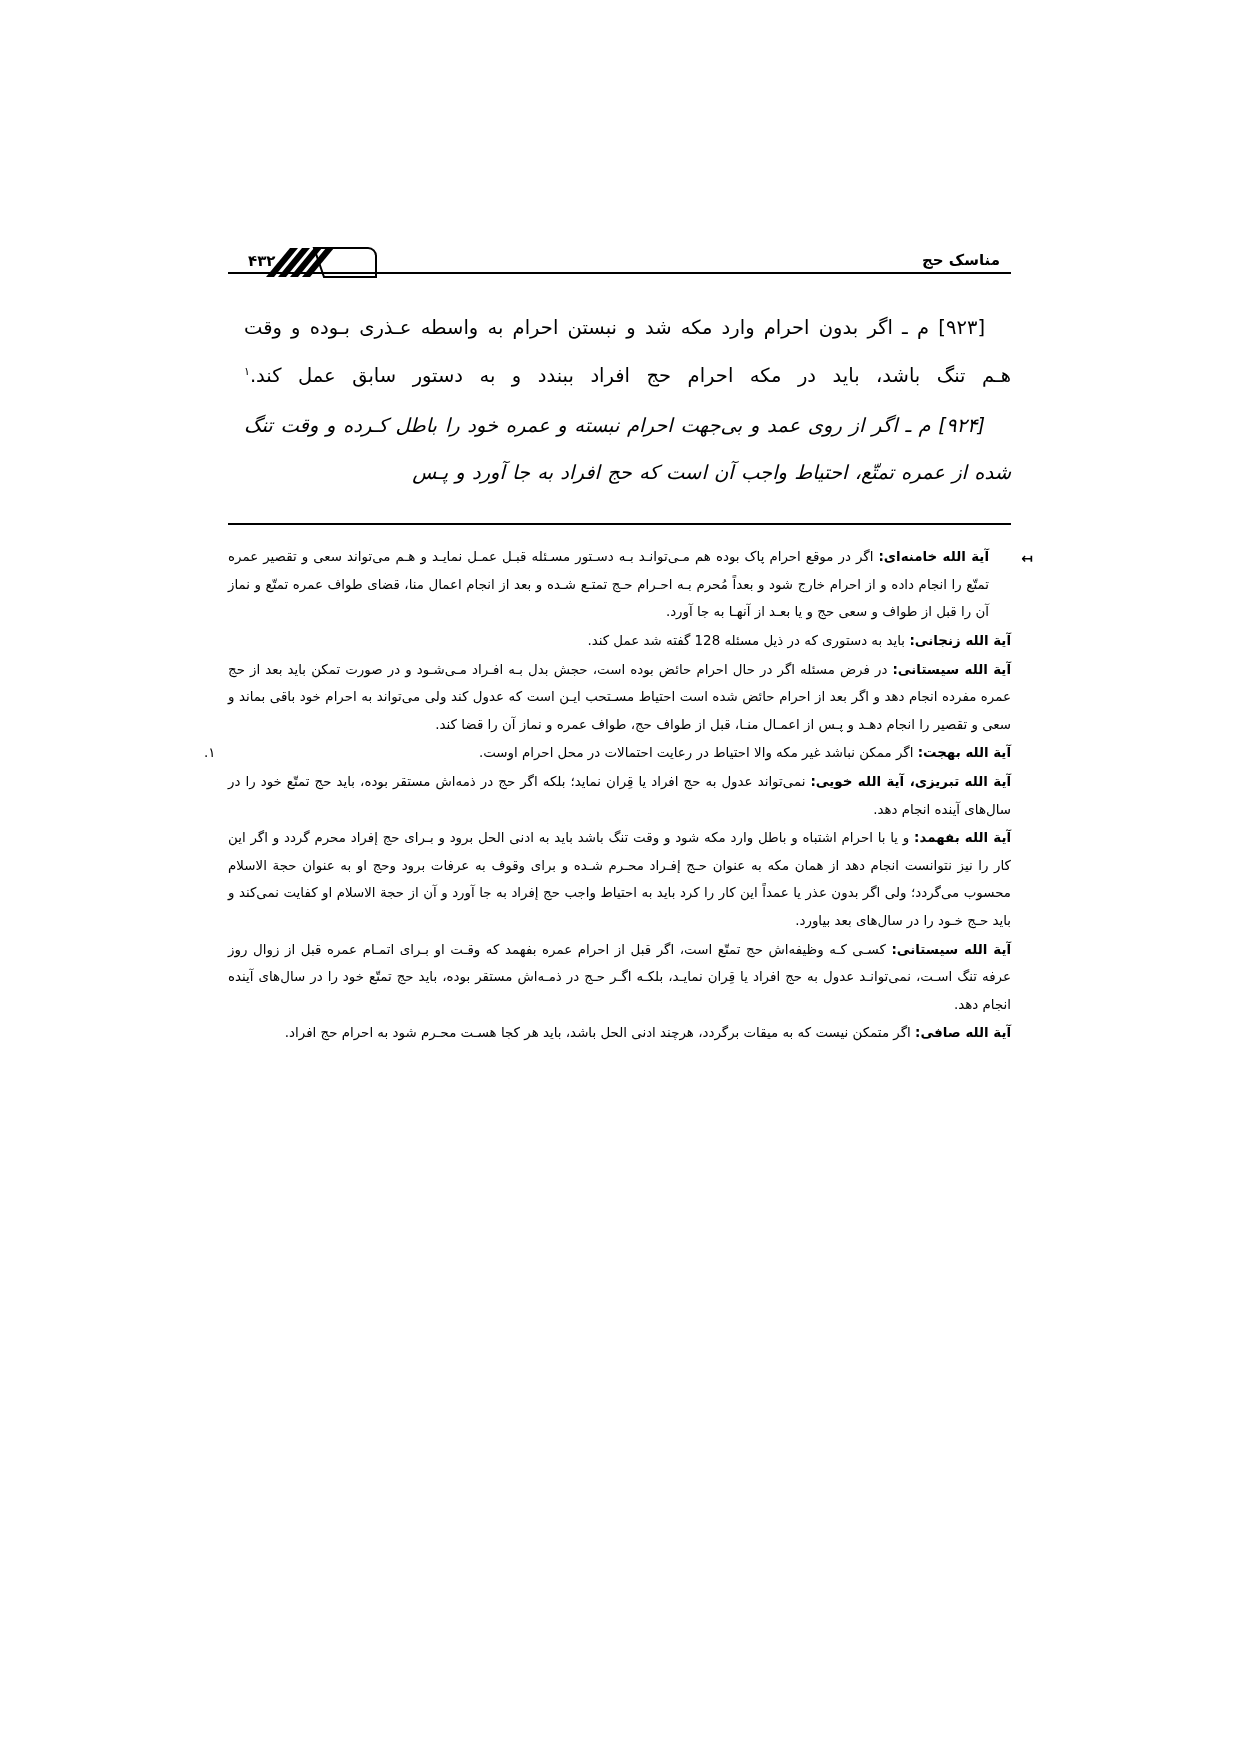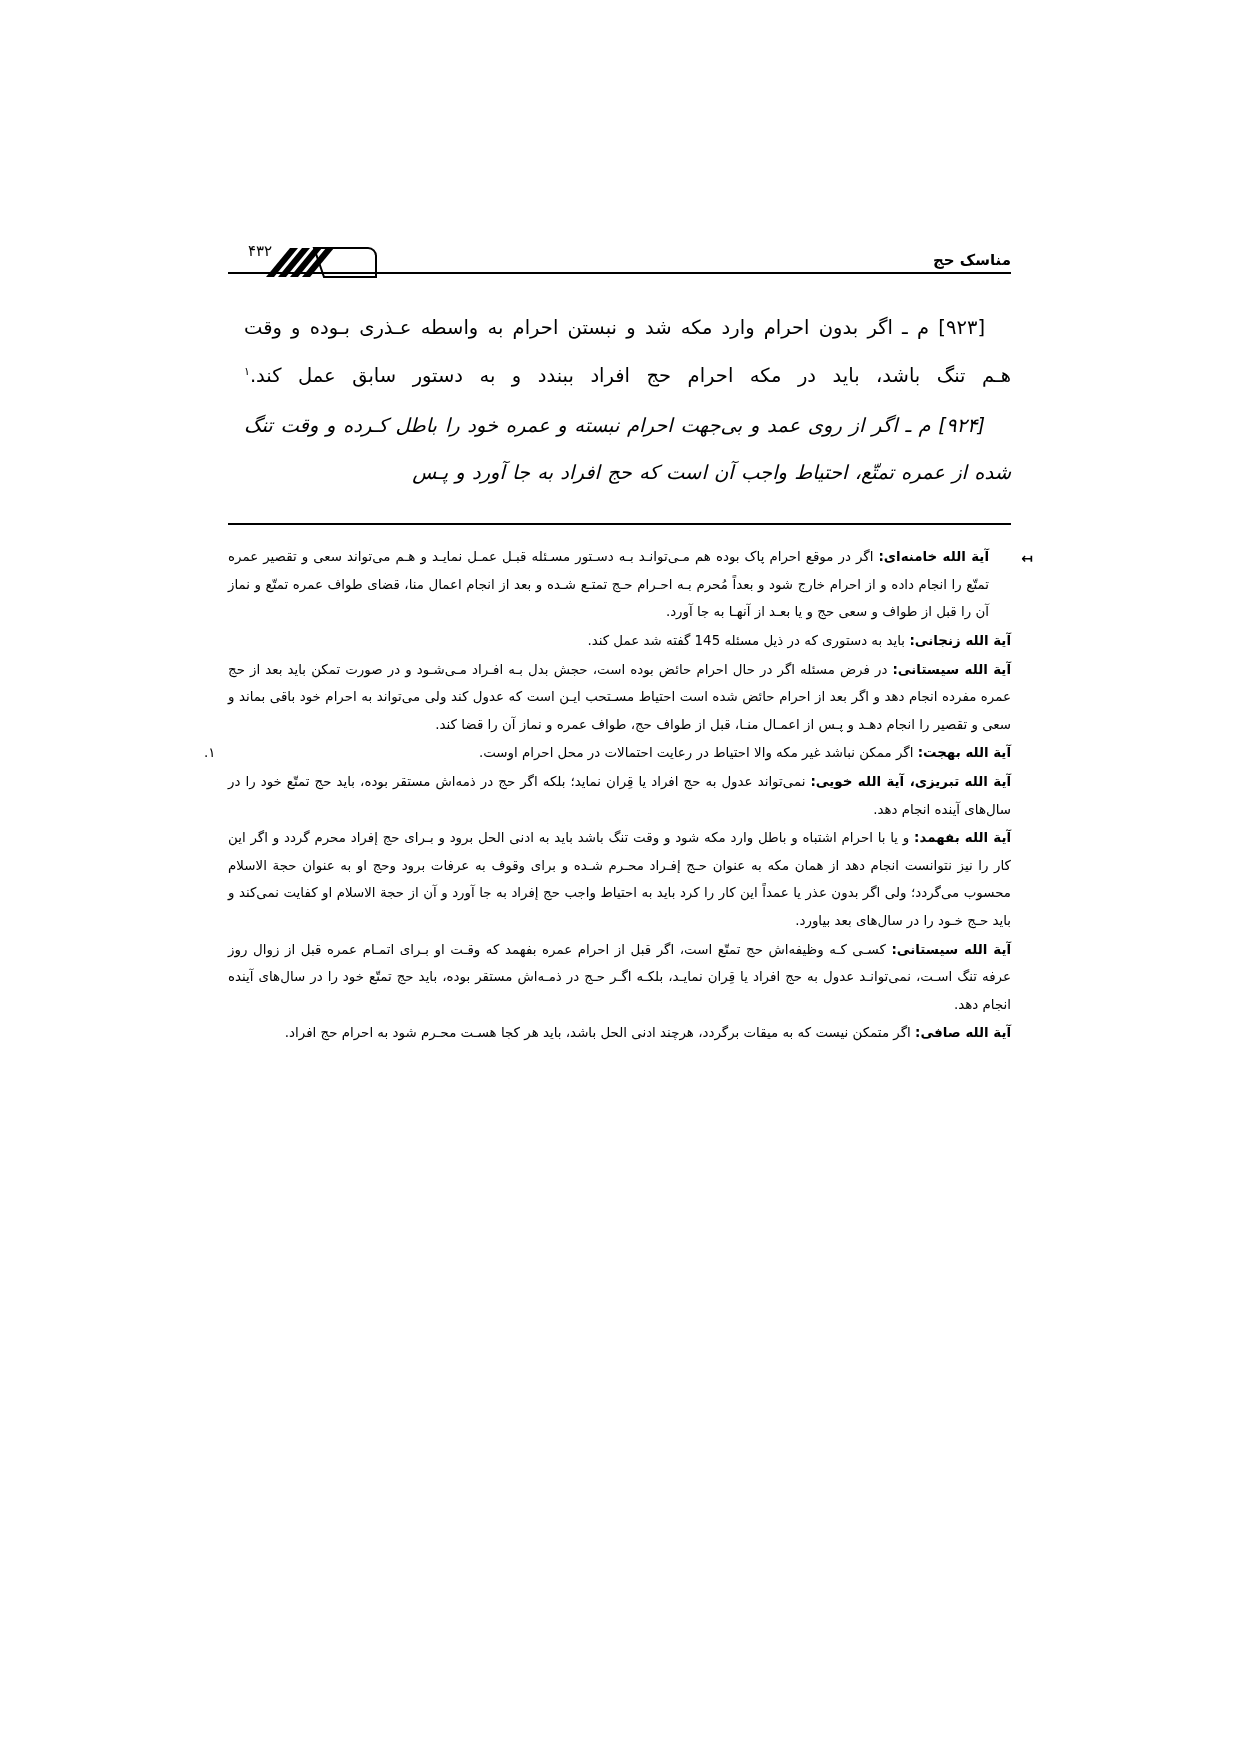--- a/index.html
+++ b/index.html
@@ -26,21 +26,21 @@
     top: 228px;
   }
 
   
   .runhead {
     position: relative;
     height: 46px;
   }
   .runhead-title {
     position: absolute;
-    right: 0;
+    right: 11px;
     bottom: 6px;
     font-size: 15px;
     font-weight: 700;
     letter-spacing: 0px;
     line-height: 1;
   }
   .runhead-rule {
     position: absolute;
     right: 0;
     left: 0;
@@ -52,23 +52,23 @@
     position: absolute;
     left: 0;
     bottom: -4px;
     width: 150px;
     height: 34px;
   }
   .folio svg { display: block; }
   .folio-num {
     position: absolute;
     left: 20px;
-    bottom: 18px;
+    bottom: 8px;
     font-size: 15px;
-    font-weight: 400;
+    font-weight: 700;
     direction: rtl;
   }
 
   
   .body-block {
     margin-top: 30px;
     direction: rtl;
     text-align: justify;
     text-align-last: justify;
     font-size: 19.5px;
@@ -170,21 +170,21 @@
     <div class="footnotes">
 
       <div class="fn cont">
         <span class="fn-arrow">↤</span>
         <span class="auth">آية الله خامنه‌ای:</span>
         <span>اگر در موقع احرام پاک بوده هم مـی‌توانـد بـه دسـتور مسـئله قبـل عمـل نمایـد و هـم می‌تواند سعی و تقصیر عمره تمتّع را انجام داده و از احرام خارج شود و بعداً مُحرم بـه احـرام حـج تمتـع شـده و بعد از انجام اعمال منا، قضای طواف عمره تمتّع و نماز آن را قبل از طواف و سعی حج و یا بعـد از آنهـا به جا آورد.</span>
       </div>
 
       <div class="fn">
         <span class="auth">آية الله زنجانی:</span>
-        <span>باید به دستوری که در ذیل مسئله 145 گفته شد عمل کند.</span>
+        <span>باید به دستوری که در ذیل مسئله 128 گفته شد عمل کند.</span>
       </div>
 
       <div class="fn">
         <span class="auth">آية الله سیستانی:</span>
         <span>در فرض مسئله اگر در حال احرام حائض بوده است، حجش بدل بـه افـراد مـی‌شـود و در صورت تمکن باید بعد از حج عمره مفرده انجام دهد و اگر بعد از احرام حائض شده است احتیاط مسـتحب ایـن است که عدول کند ولی می‌تواند به احرام خود باقی بماند و سعی و تقصیر را انجام دهـد و پـس از اعمـال منـا، قبل از طواف حج، طواف عمره و نماز آن را قضا کند.</span>
       </div>
 
       <div class="fn">
         <span class="fn-marker">۱.</span>
         <span class="auth">آية الله بهجت:</span>

